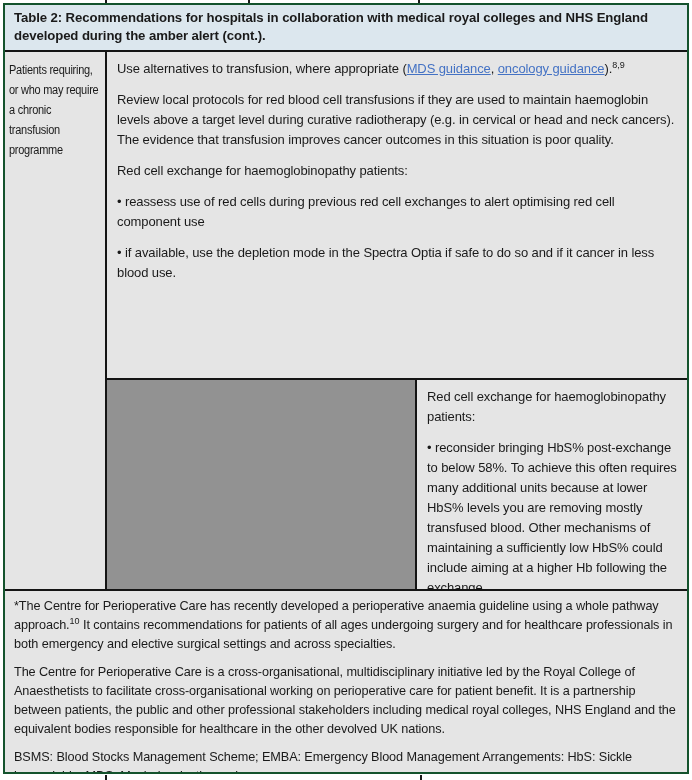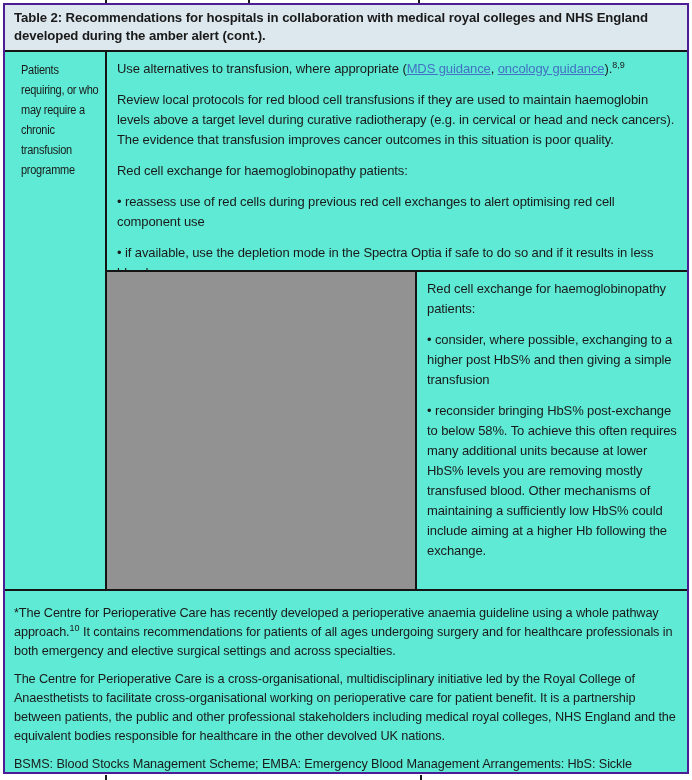--- a/index.html
+++ b/index.html
@@ -24,64 +24,64 @@
   }
   .tick.top { top: 0; height: 3px; }
   .tick.bottom { bottom: 0; height: 5px; }
 
   .doc-table {
     position: absolute;
     left: 3px;
     top: 3px;
     width: 686px;
     height: 771px;
-    border: 2px solid #4c1d95;
+    border: 2px solid #14532d;
     box-sizing: border-box;
     display: flex;
     flex-direction: column;
-    background: #5eead4;
+    background: #e5e5e5;
   }
   .caption-row {
     background: #dce7ee;
     border-bottom: 2px solid #141414;
     padding: 4px 9px 5px 9px;
     font-size: 13.2px;
     font-weight: bold;
     line-height: 18px;
     letter-spacing: -0.1px;
   }
   .body-row {
     display: flex;
     height: 539px;
     border-bottom: 2px solid #141414;
     box-sizing: border-box;
   }
   .left-col {
     width: 102px;
     border-right: 2px solid #141414;
     box-sizing: border-box;
-    padding: 8px 6px 0 16px;
+    padding: 8px 6px 0 4px;
     font-size: 12.5px;
     line-height: 20px;
     letter-spacing: -0.3px;
   }
   .left-col .condense {
     display: block;
     transform: scaleX(0.88);
     transform-origin: 0 0;
     width: 114%;
   }
   .right-area {
     flex: 1;
     display: flex;
     flex-direction: column;
     min-width: 0;
   }
   .cell-top {
-    height: 220px;
+    height: 328px;
     box-sizing: border-box;
     border-bottom: 2px solid #141414;
     padding: 7px 10px 0 10px;
     overflow: hidden;
   }
   .row-split {
     flex: 1;
     display: flex;
     min-height: 0;
   }
@@ -104,21 +104,21 @@
   }
   p.doc {
     margin: 0 0 11px 0;
     font-size: 13px;
     line-height: 20px;
     letter-spacing: -0.1px;
   }
   .footer-row p.doc {
     font-size: 12.7px;
     line-height: 19px;
-    margin: 7px 0 9px 0;
+    margin: 0 0 9px 0;
   }
   a.doc-link {
     color: #4472c4;
     text-decoration: underline;
     cursor: pointer;
   }
   sup.fn {
     font-size: 9px;
     line-height: 0;
     vertical-align: super;
@@ -150,28 +150,27 @@
 
         <div class="cell-top">
           <p class="doc"><span>Use alternatives to transfusion, where appropriate (</span><a class="doc-link">MDS guidance</a><span>, </span><a class="doc-link">oncology guidance</a><span>).</span><sup class="fn">8,9</sup></p>
 
           <p class="doc">Review local protocols for red blood cell transfusions if they are used to maintain haemoglobin levels above a target level during curative radiotherapy (e.g. in cervical or head and neck cancers). The evidence that transfusion improves cancer outcomes in this situation is poor quality.</p>
 
           <p class="doc">Red cell exchange for haemoglobinopathy patients:</p>
 
           <p class="doc">• reassess use of red cells during previous red cell exchanges to alert optimising red cell component use</p>
 
-          <p class="doc">• if available, use the depletion mode in the Spectra Optia if safe to do so and if it results in less blood use.</p>
+          <p class="doc">• if available, use the depletion mode in the Spectra Optia if safe to do so and if it cancer in less blood use.</p>
         </div>
 
         <div class="row-split">
           <div class="gray-cell"></div>
           <div class="cell-right">
             <p class="doc">Red cell exchange for haemoglobinopathy patients:</p>
-            <p class="doc">• consider, where possible, exchanging to a higher post HbS% and then giving a simple transfusion</p>
             <p class="doc">• reconsider bringing HbS% post-exchange to below 58%. To achieve this often requires many additional units because at lower HbS% levels you are removing mostly transfused blood. Other mechanisms of maintaining a sufficiently low HbS% could include aiming at a higher Hb following the exchange.</p>
           </div>
         </div>
 
       </div>
     </div>
 
     <div class="footer-row">
       <p class="doc"><span>*The Centre for Perioperative Care has recently developed a perioperative anaemia guideline using a whole pathway approach.</span><sup class="fn">10</sup><span> It contains recommendations for patients of all ages undergoing surgery and for healthcare professionals in both emergency and elective surgical settings and across specialties.</span></p>
 

